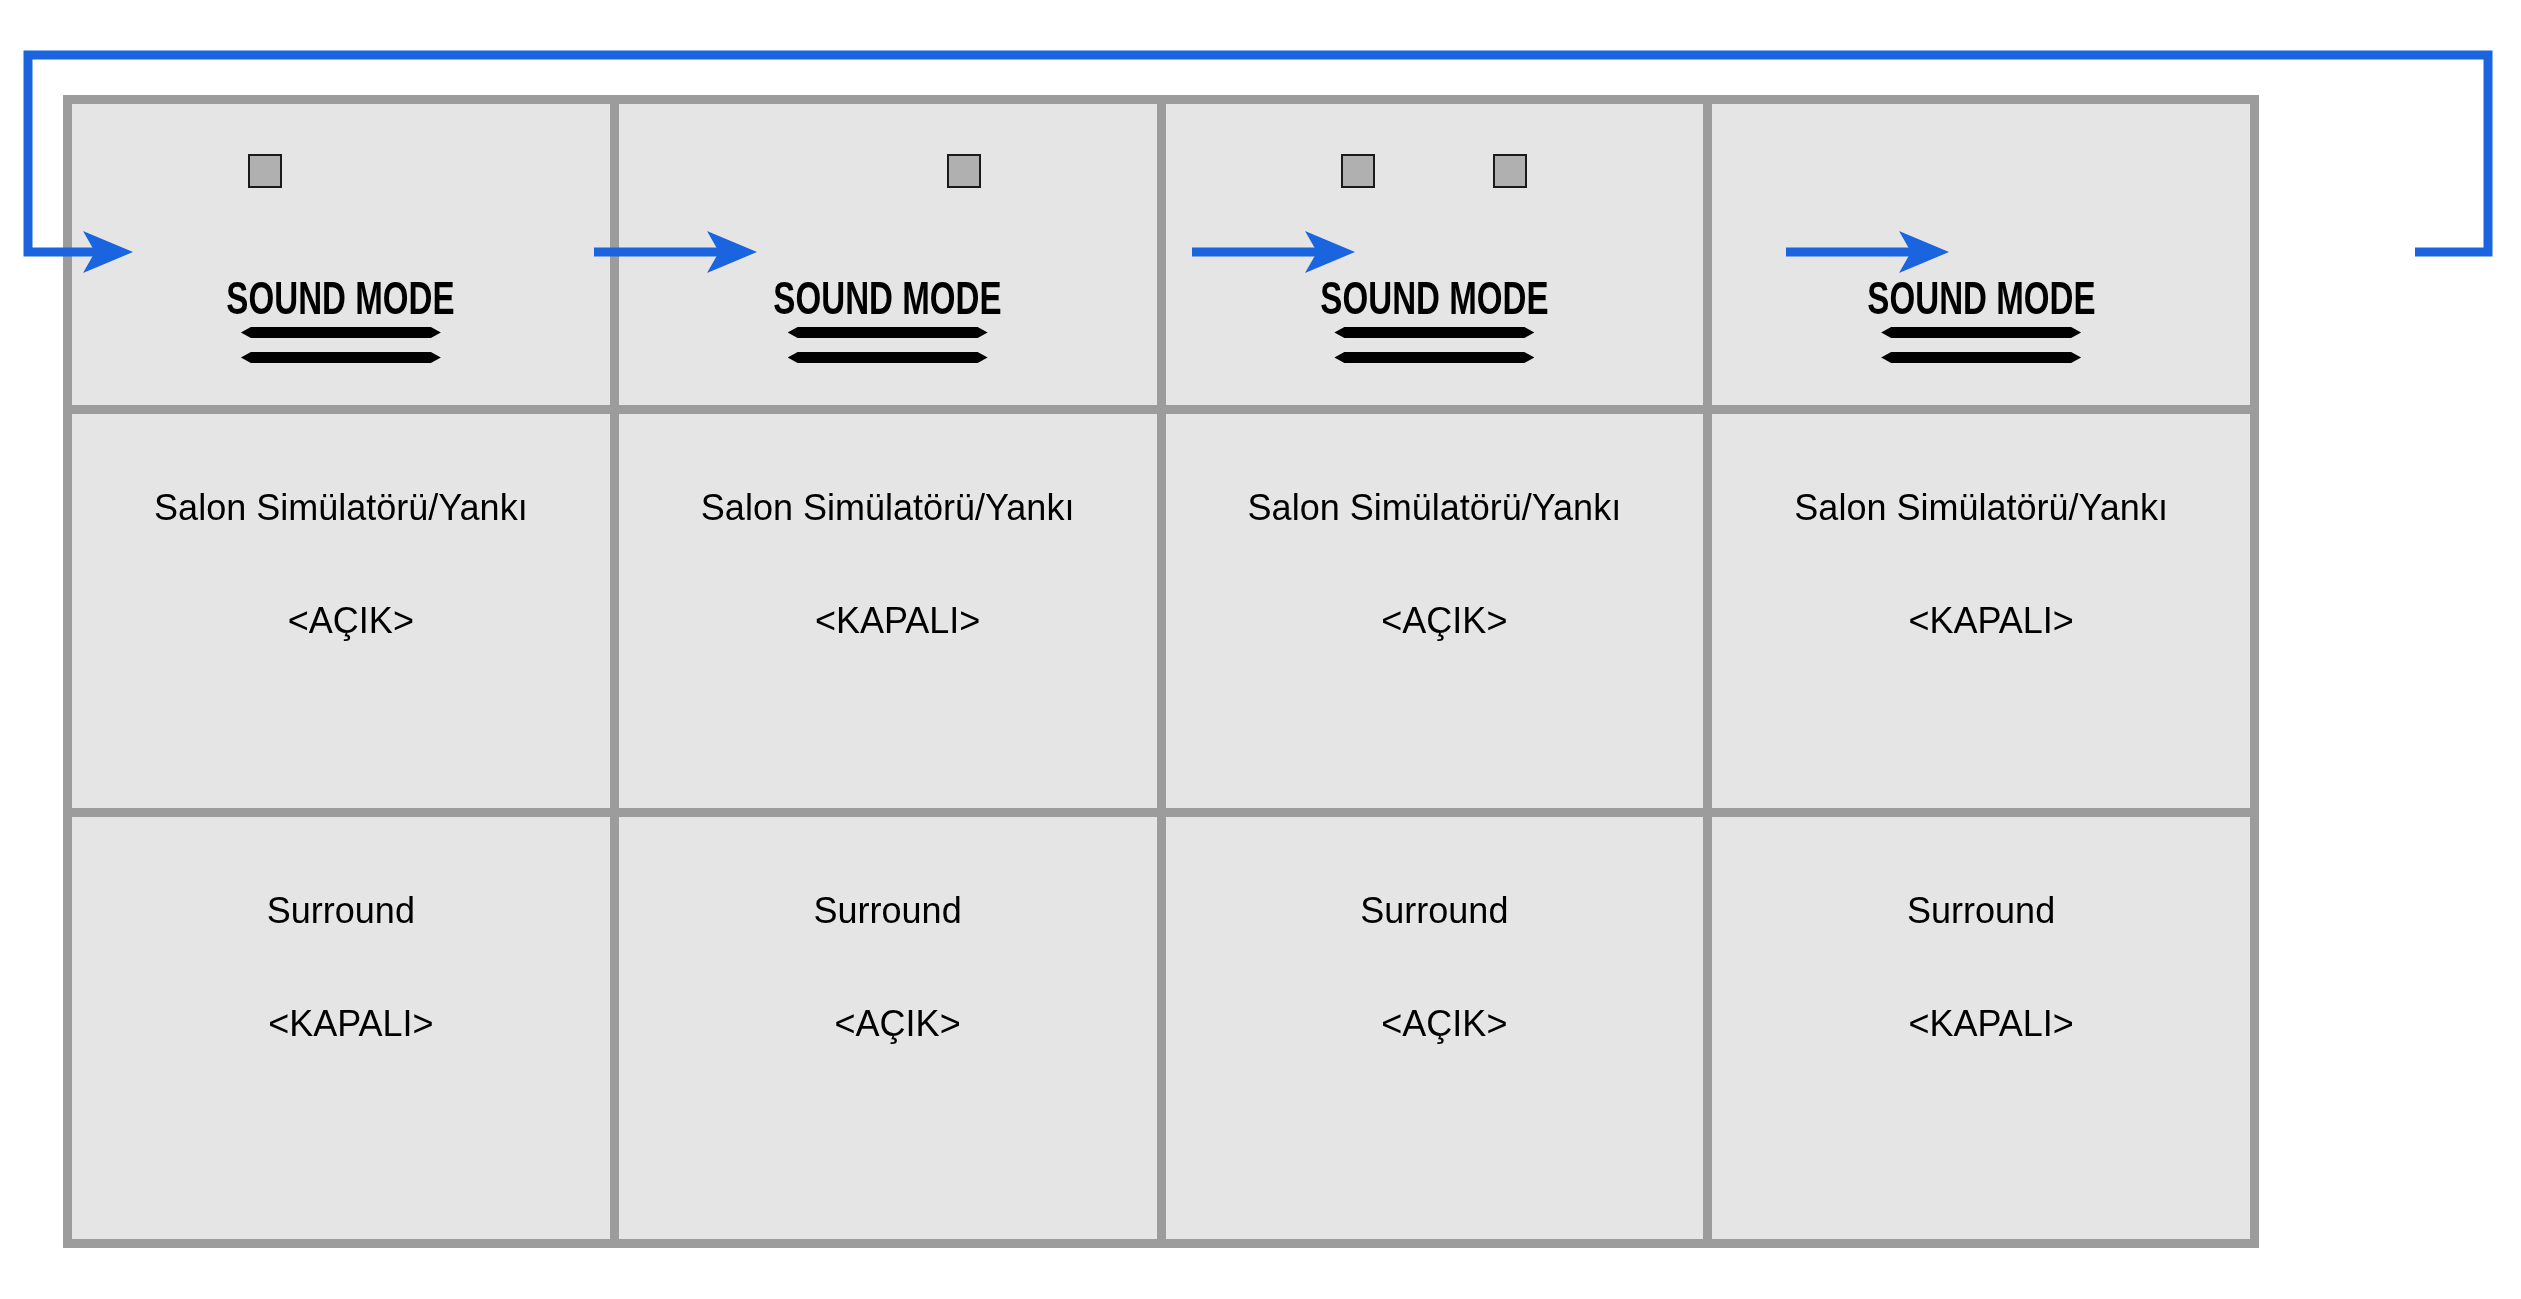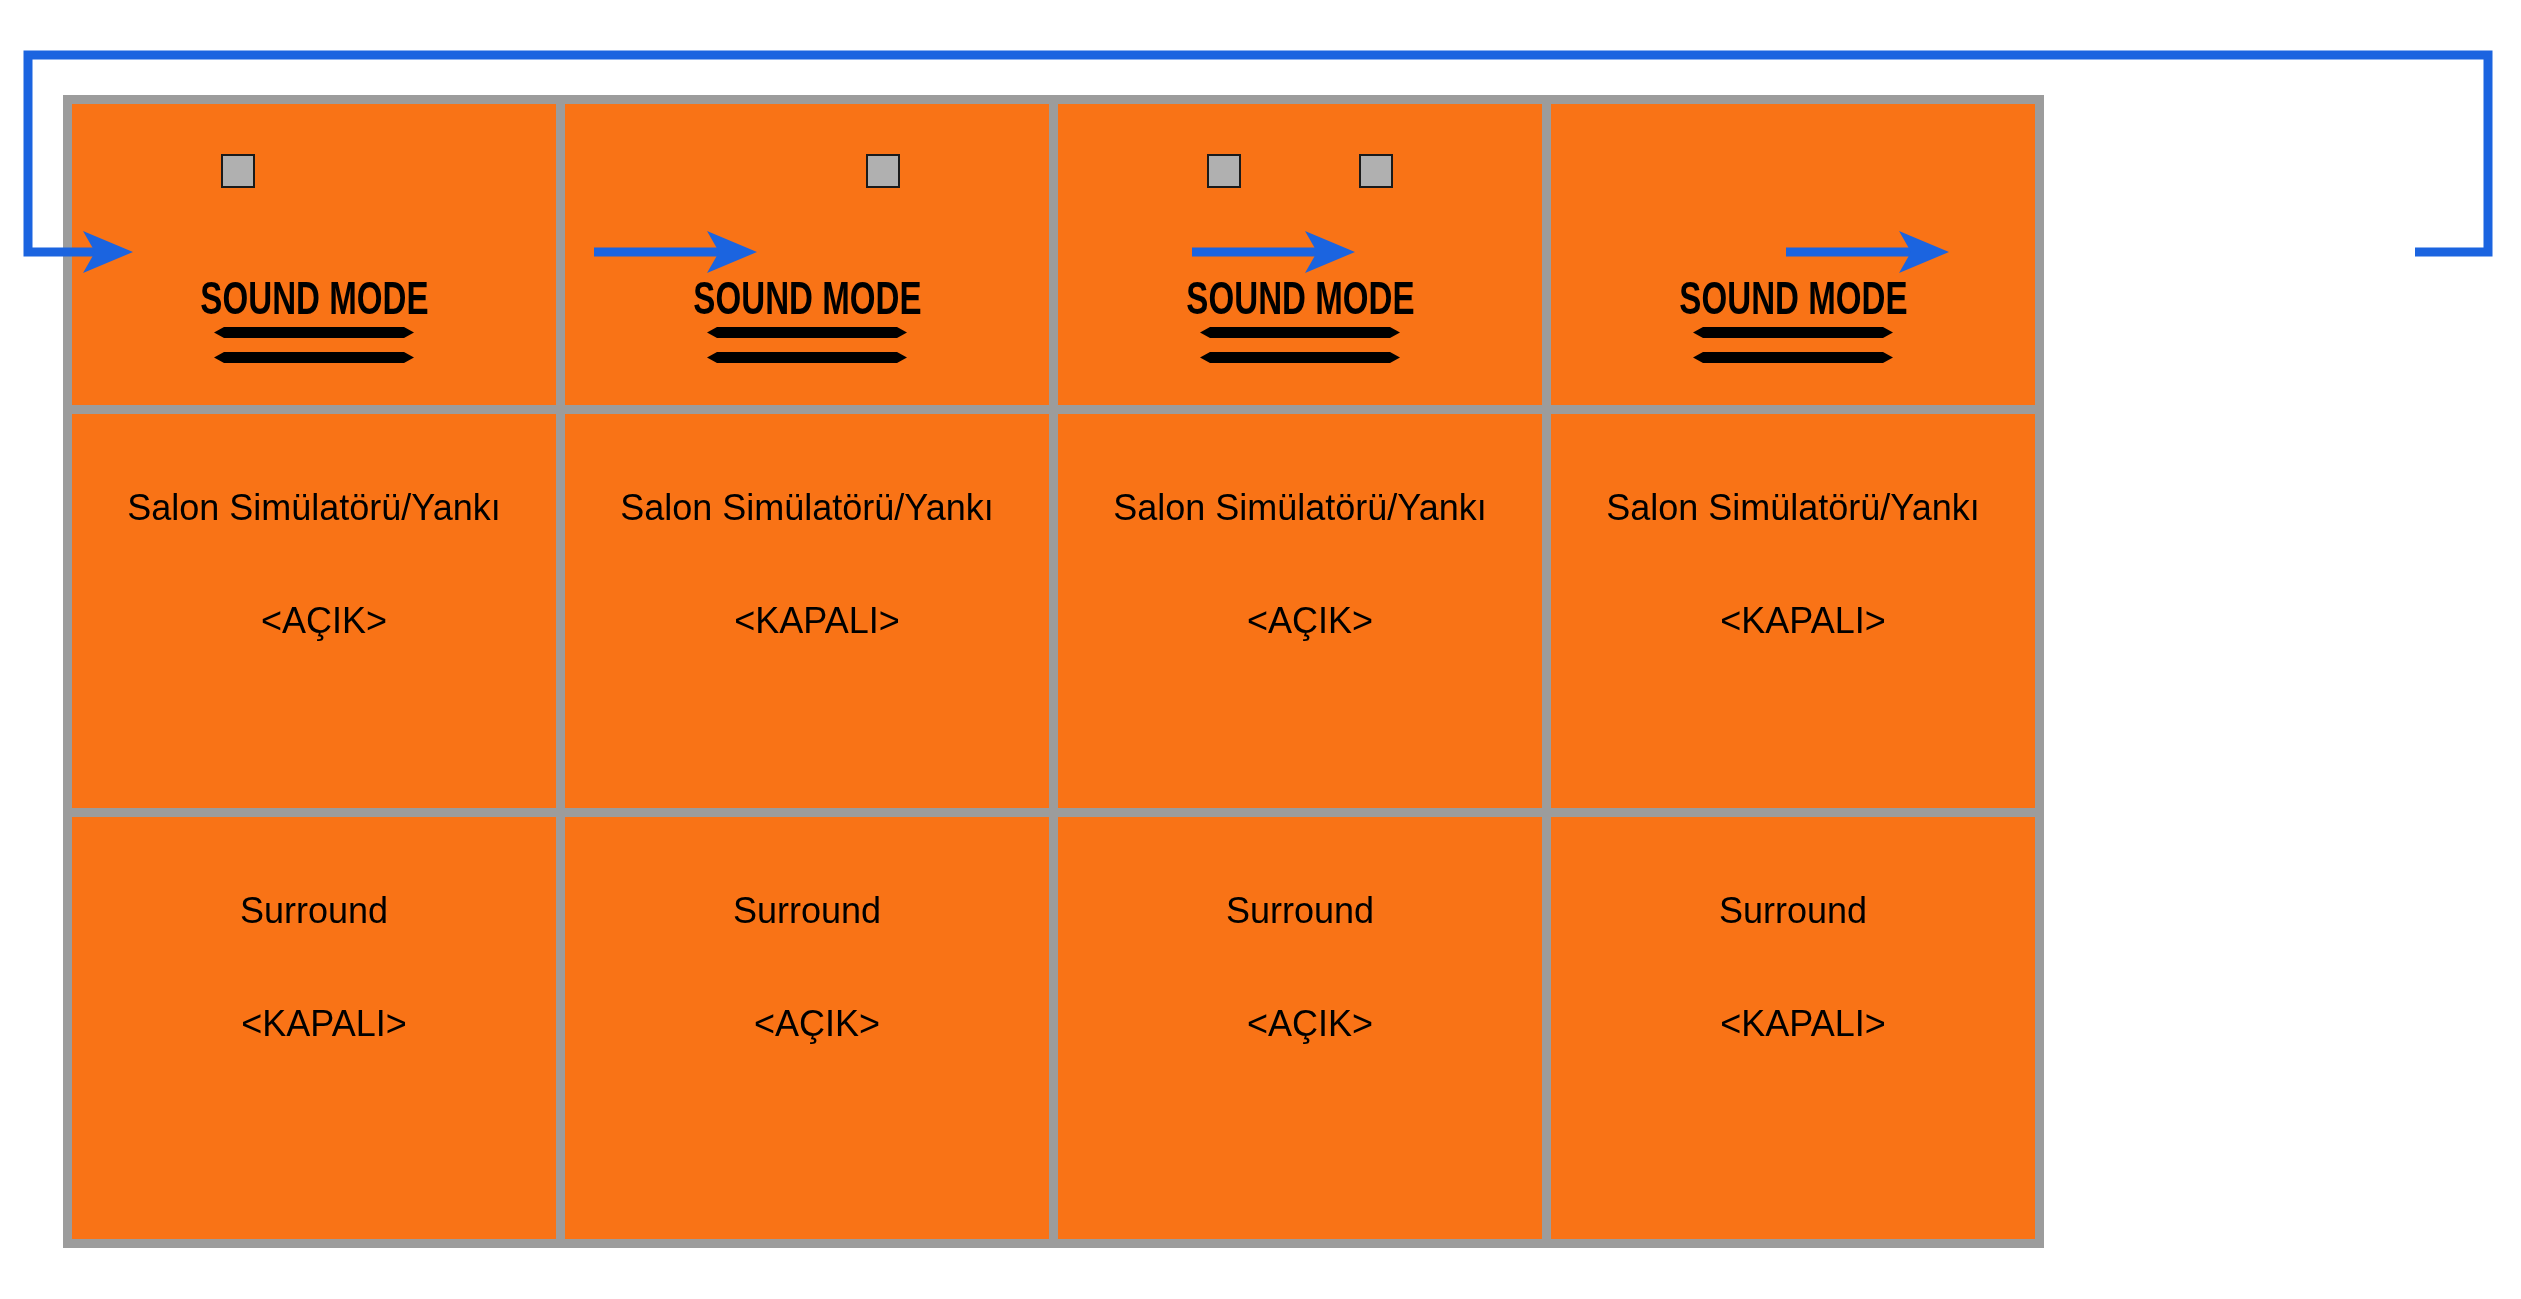--- a/index.html
+++ b/index.html
@@ -1,21 +1,21 @@
 <!DOCTYPE html>
 <html><head>
 <meta charset="utf-8">
 <style>
   html,body{margin:0;padding:0;background:#ffffff;}
   body{width:2521px;height:1299px;position:relative;overflow:hidden;
        font-family:"Liberation Sans", sans-serif;color:#000;}
 
   
-  .cycle-table{position:absolute;left:63px;top:95px;width:1981px;height:1153px;
-    border:9px solid #9C9C9C;box-sizing:border-box;display:flex;background:#f97316;}
+  .cycle-table{position:absolute;left:63px;top:95px;width:2196px;height:1153px;
+    border:9px solid #9C9C9C;box-sizing:border-box;display:flex;background:#e5e5e5;}
   .step-col{flex:1 1 0;display:flex;flex-direction:column;box-sizing:border-box;}
   .step-col:not(:last-child){border-right:9px solid #9C9C9C;}
   .cell{position:relative;box-sizing:border-box;}
   .cell-header{height:310px;}
   .cell-mid{height:403px;}
   .cell-bottom{flex:1 1 auto;}
   .cell-header,.cell-mid{border-bottom:9px solid #9C9C9C;}
 
   
   .indicator-row{position:absolute;top:50px;left:50%;margin-left:-102px;

